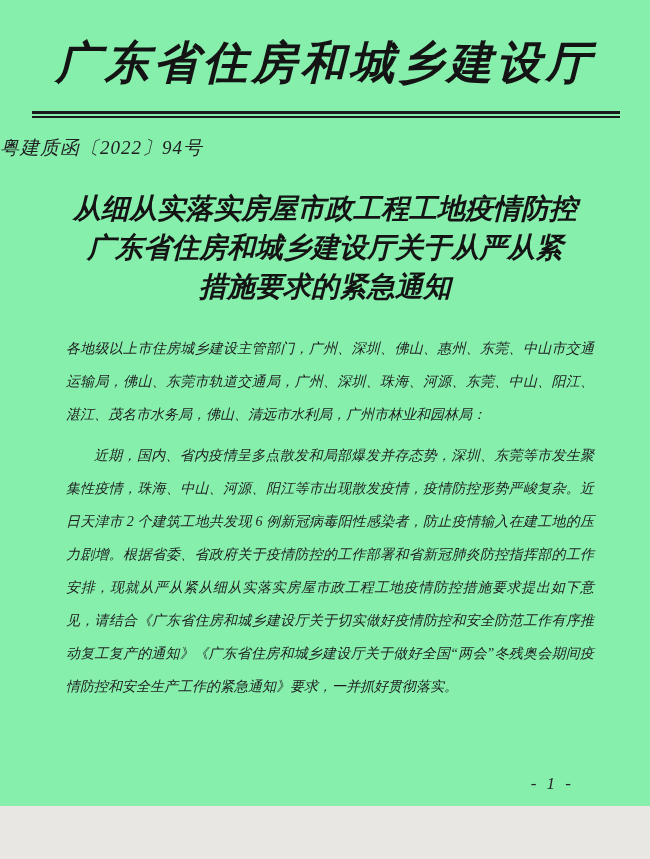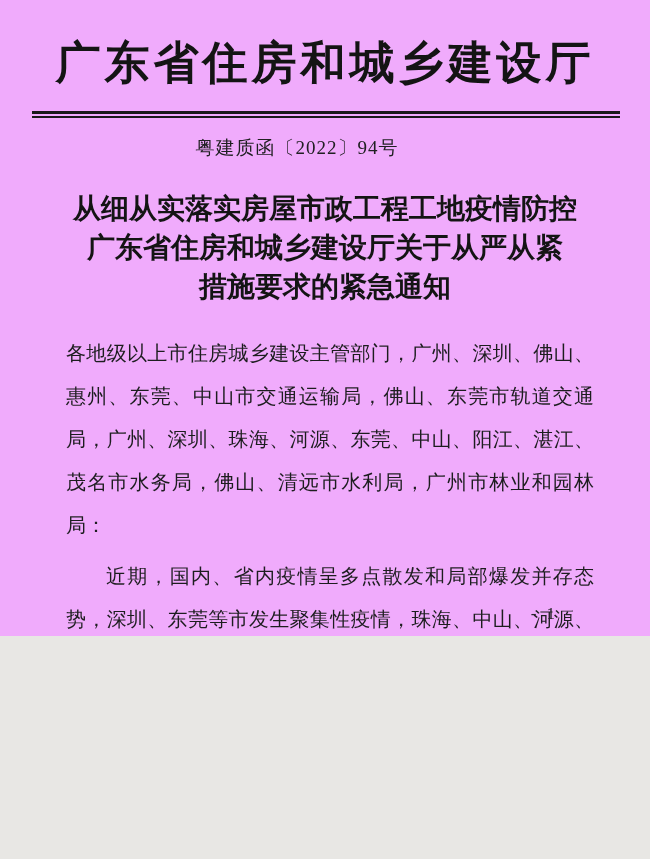--- a/index.html
+++ b/index.html
@@ -2,25 +2,26 @@
 <html><head>
 <meta charset="utf-8">
 <style>
   * { margin: 0; padding: 0; box-sizing: border-box; }
   html, body { background: #e8e7e4; }
   body { font-family: "Liberation Serif", "DejaVu Serif", serif; }
 
   .page {
     position: relative;
     width: 650px;
-    height: 636px;
+    height: 806px;
     margin: 0 auto;
-    background: #f0abfc;
+    background: #86efac;
     color: #1d1d1f;
     overflow: hidden;
+    font-style: italic;
   }
 
   .agency-title {
     padding-top: 30px;
     text-align: center;
     font-size: 45px;
     line-height: 67px;
     font-weight: bold;
     letter-spacing: 4px;
     color: #141414;
@@ -30,41 +31,41 @@
   .double-rule {
     margin: 14px 30px 0 32px;
     height: 7px;
     border-top: 3px solid #1a1a1a;
     border-bottom: 2px solid #1a1a1a;
   }
 
   .doc-number {
     margin-top: 16px;
     padding-right: 56px;
-    text-align: center;
+    text-align: left;
     font-size: 19px;
     line-height: 27px;
     color: #202022;
     letter-spacing: 1px;
   }
 
   .notice-title {
     margin: 28px 40px 0;
     text-align: center;
     font-size: 28px;
     line-height: 39px;
     font-weight: bold;
     color: #141414;
   }
   .notice-title .t-line { display: block; }
 
   .body-text {
     margin: 26px 56px 0 66px;
-    font-size: 20px;
-    line-height: 43px;
+    font-size: 14px;
+    line-height: 33px;
     text-align: justify;
     text-justify: inter-character;
     color: #1d1d1f;
   }
 
   .para-indent { text-indent: 2em; margin-top: 8px; }
 
   .page-number {
     position: absolute;
     right: 76px;

